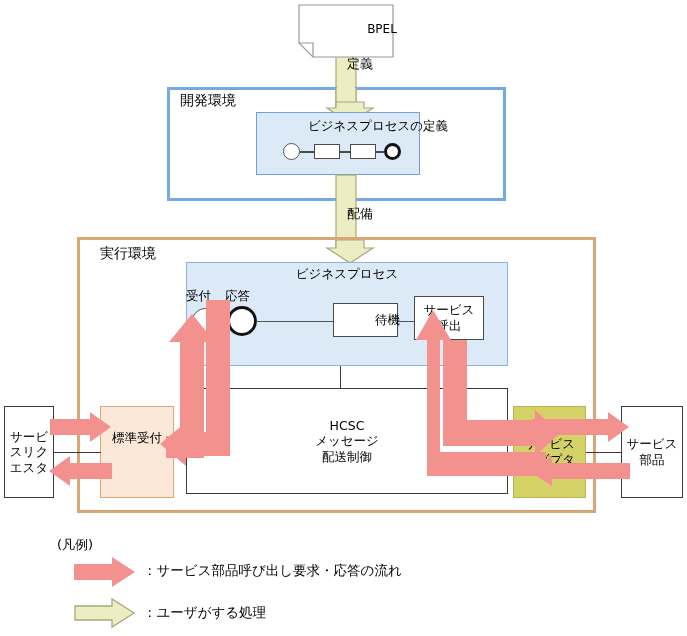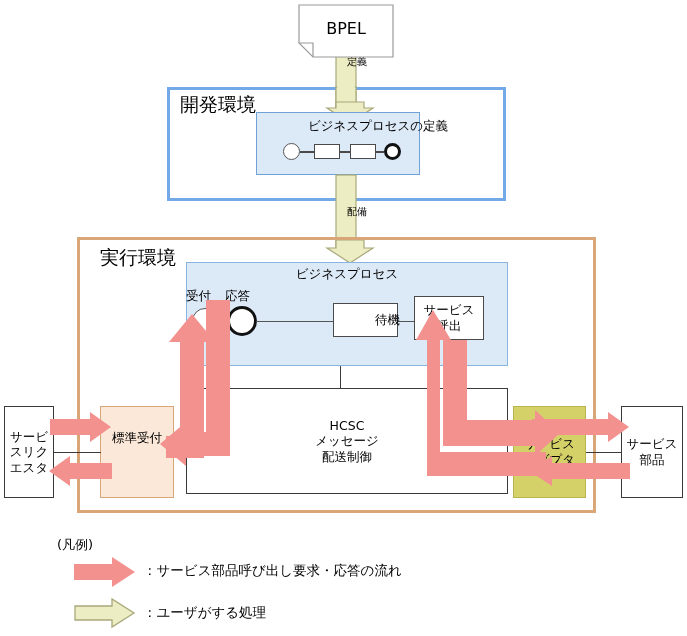--- a/index.html
+++ b/index.html
@@ -60,23 +60,23 @@
     background:#fbe8d8;
     border:1px solid #d9a678;
     box-sizing:border-box;
   }
   .box-adapter{
     background:#d5d169;
     border:1px solid #b8b44e;
     box-sizing:border-box;
   }
 
-  .lbl{font-size:10px;}
+  .lbl{font-size:13px;}
   .lbl-sm{font-size:12.5px;}
-  .lbl-env{font-size:19px;}
+  .lbl-env{font-size:14px;}
 
   
   .hline{background:#3a3a3a;height:1px;}
   .vline{background:#3a3a3a;width:1px;}
   .hline2{background:#4a4a4a;height:1.6px;}
 
   
   .circ-thin{
     border-radius:50%;
     background:#ffffff;
@@ -103,21 +103,21 @@
 
   <svg class="abs" style="left:330px;top:50px;" width="40" height="60">
     <rect x="6" y="0" width="20" height="58" fill="#EDEDC3" stroke="#A8A87A" stroke-width="1.2"></rect>
   </svg>
   <div class="abs lbl" style="left:347px;top:55px;width:60px;">定義</div>
 
   <svg class="abs" style="left:298px;top:4px;" width="96" height="54">
     <path d="M1,1 L95,1 L95,53 L15,53 L1,39 Z" fill="#ffffff" stroke="#9a9a9a" stroke-width="1.2"></path>
     <path d="M1,39 L15,39 L15,53" fill="none" stroke="#9a9a9a" stroke-width="1.2"></path>
   </svg>
-  <div class="abs ctext lbl" style="left:298px;top:10px;width:96px;height:38px;font-size:16px;">BPEL</div>
+  <div class="abs ctext lbl" style="left:298px;top:10px;width:96px;height:38px;font-size:12px;padding-left:36px;">BPEL</div>
 
   <div class="abs box-env-dev" style="left:167px;top:87px;width:339px;height:114px;"></div>
   <div class="abs lbl-env" style="left:180px;top:92px;">開発環境</div>
 
   <svg class="abs" style="left:330px;top:87px;" width="40" height="32">
     <rect x="6" y="0" width="20" height="32" fill="#EDEDC3" stroke="#A8A87A" stroke-width="1.2"></rect>
     <rect x="7.2" y="-2" width="17.6" height="3" fill="#EDEDC3"></rect>
   </svg>
   <svg class="abs" style="left:326px;top:102px;" width="48" height="22">
     <path d="M10,0 L10,6 L1,6 L24,21 L47,6 L38,6 L38,0 Z" fill="#EDEDC3" stroke="#A8A87A" stroke-width="1.2"></path>

